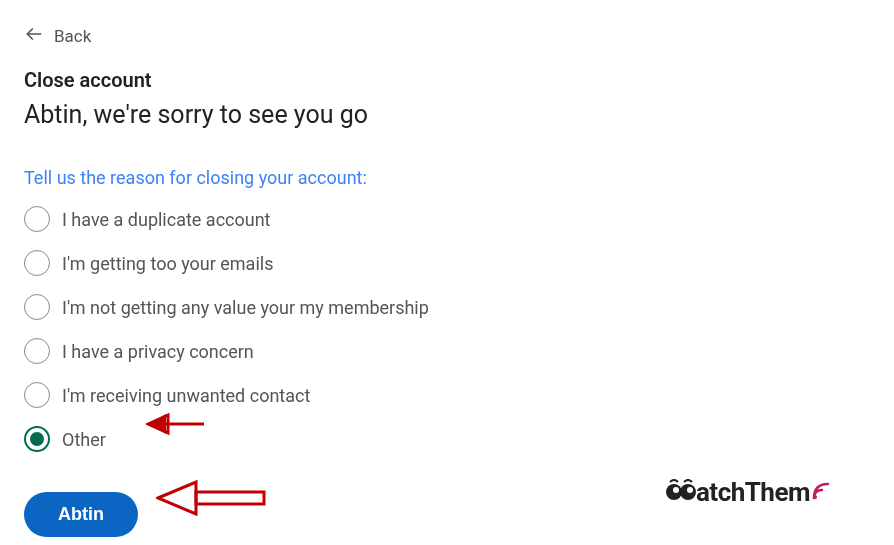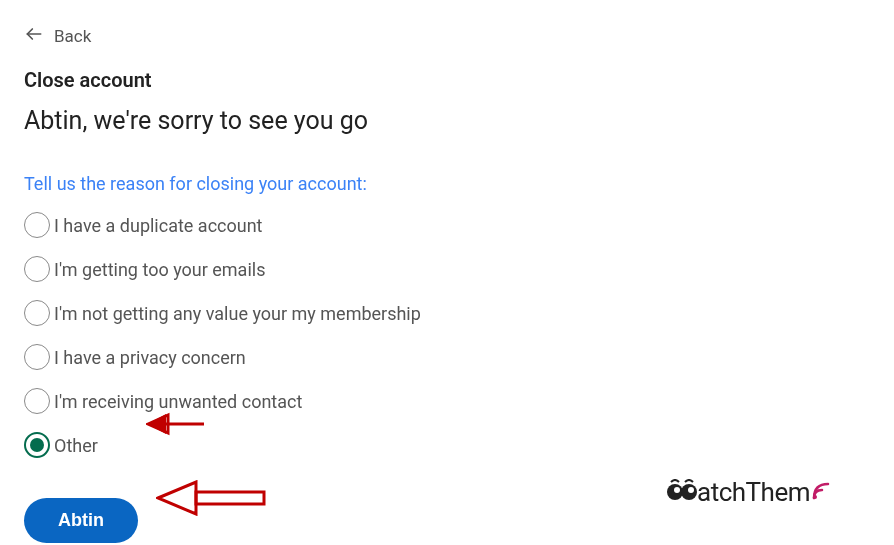--- a/index.html
+++ b/index.html
@@ -22,40 +22,40 @@
       text-align: center;
     }
     .back-link svg { width: 20px; height: 20px; }
     .section {
       margin: 20px 0 0 24px;
     }
     .close-title {
       font-size: 20px;
       font-weight: 600;
       color: #222;
-      margin-bottom: 14px;
+      margin-bottom: 8px;
     }
     .sorry-title {
       font-size: 25px;
       font-weight: 400;
       color: #222;
     }
     .prompt {
       margin: 38px 0 18px 24px;
       font-size: 18px;
       color: #3b82f6;
       font-weight: 400;
     }
     .options {
       margin-left: 24px;
     }
     .radio-row {
       display: flex;
       align-items: center;
-      gap: 4px;
+      gap: 12px;
       margin-bottom: 18px;
       cursor: pointer;
     }
     .radio-outer {
       width: 26px;
       height: 26px;
       border: 1px solid #8a8a8a;
       border-radius: 50%;
       flex-shrink: 0;
       display: flex;
@@ -88,21 +88,21 @@
       font-size: 18px;
       font-weight: 600;
       cursor: pointer;
     }
     
     .watermark {
       position: absolute;
       right: 60px;
       bottom: 38px;
       font-size: 26px;
-      font-weight: 400;
+      font-weight: 700;
       color: #222;
       display: flex;
       align-items: center;
       letter-spacing: -0.5px;
     }
     .watermark .eyes {
       display: inline-flex;
       align-items: center;
       margin-right: -2px;
     }

